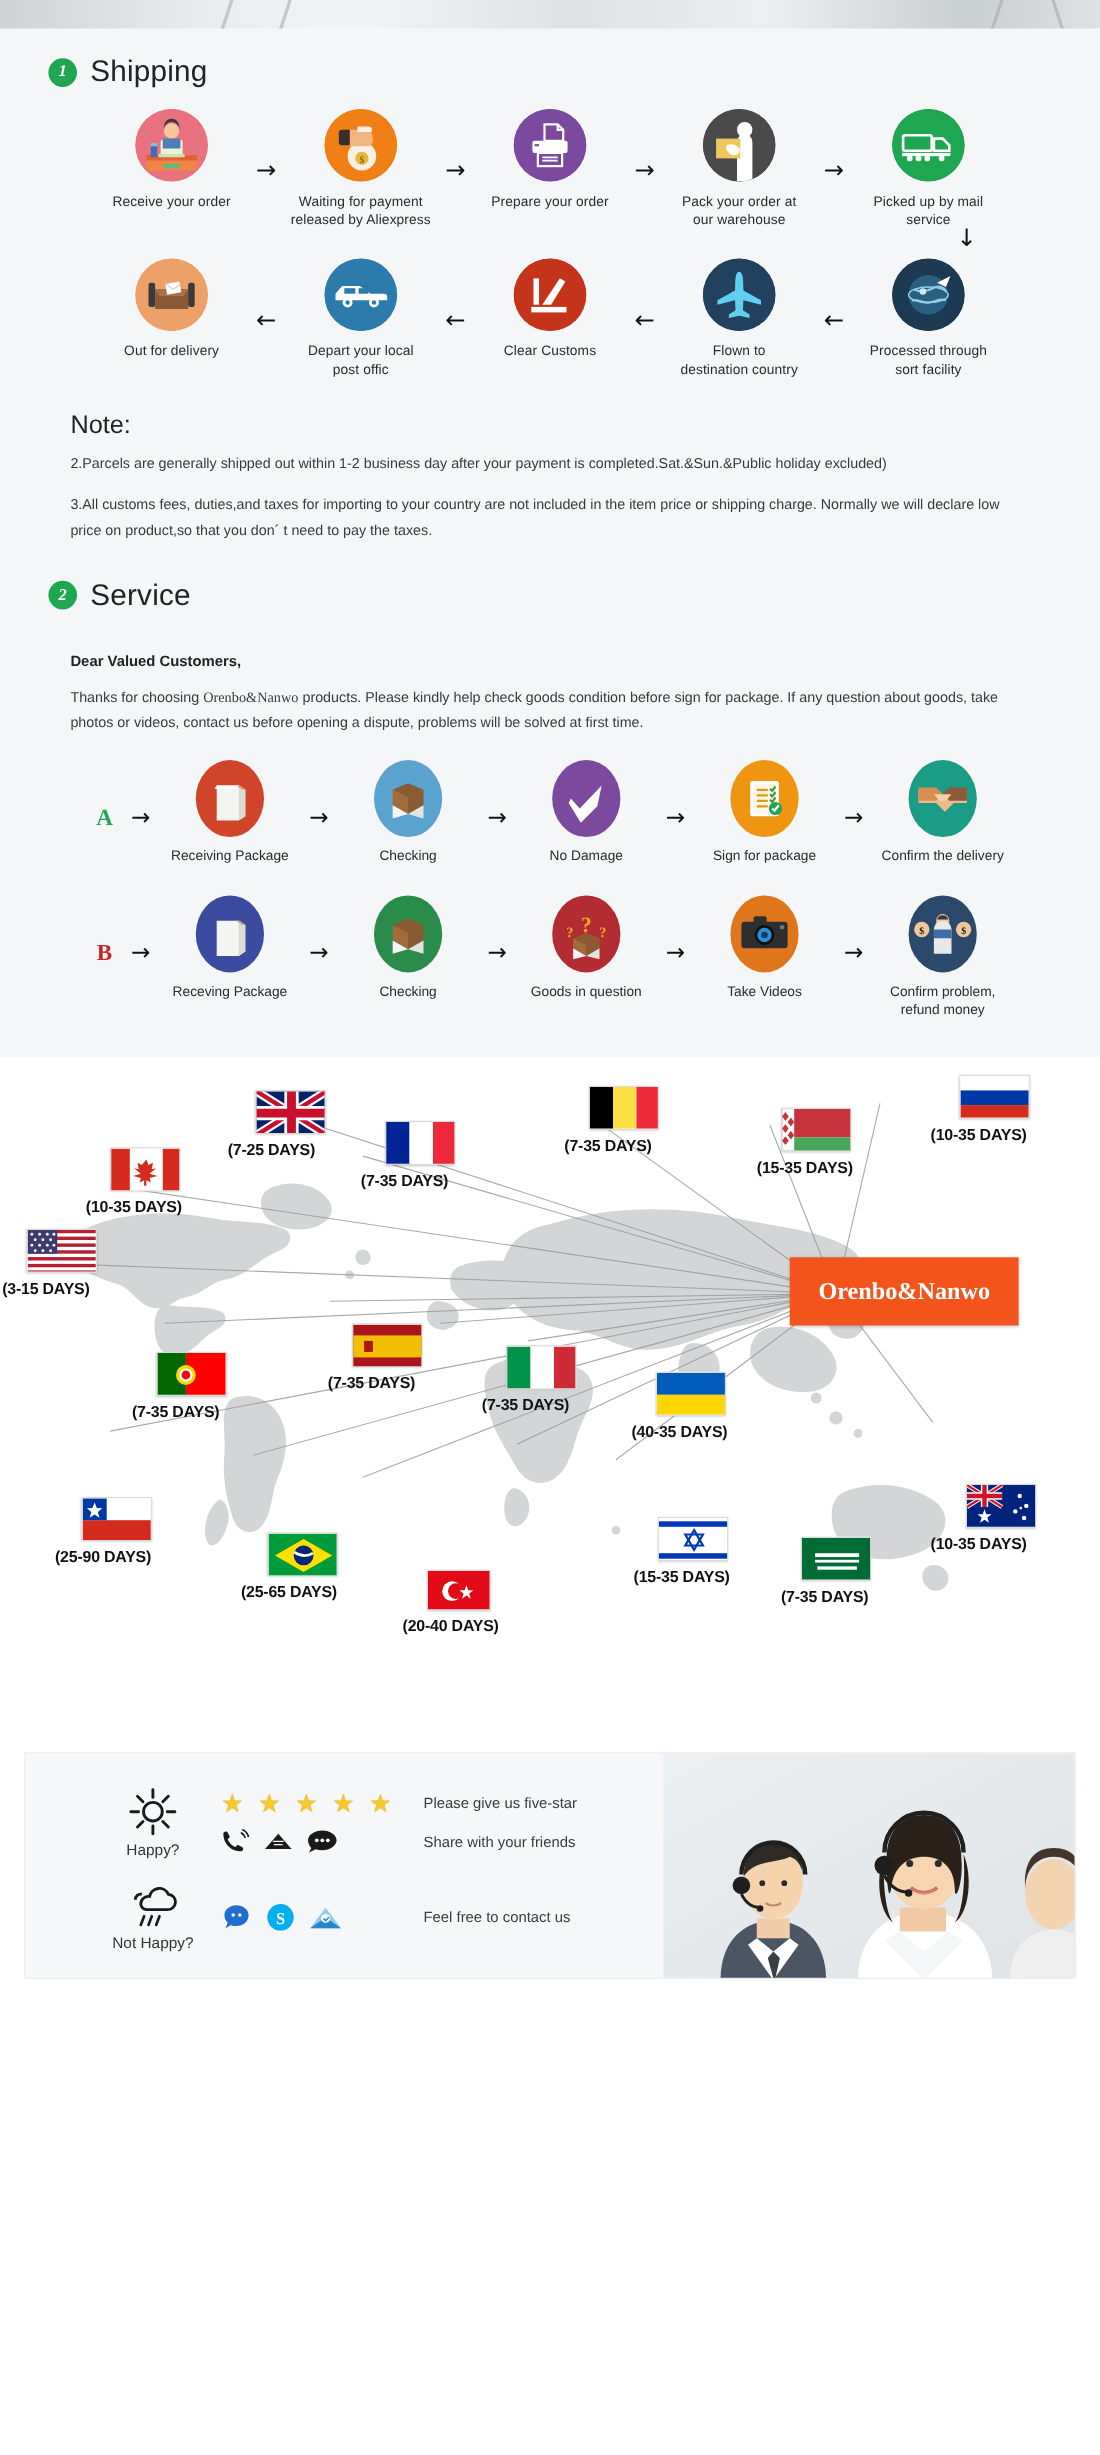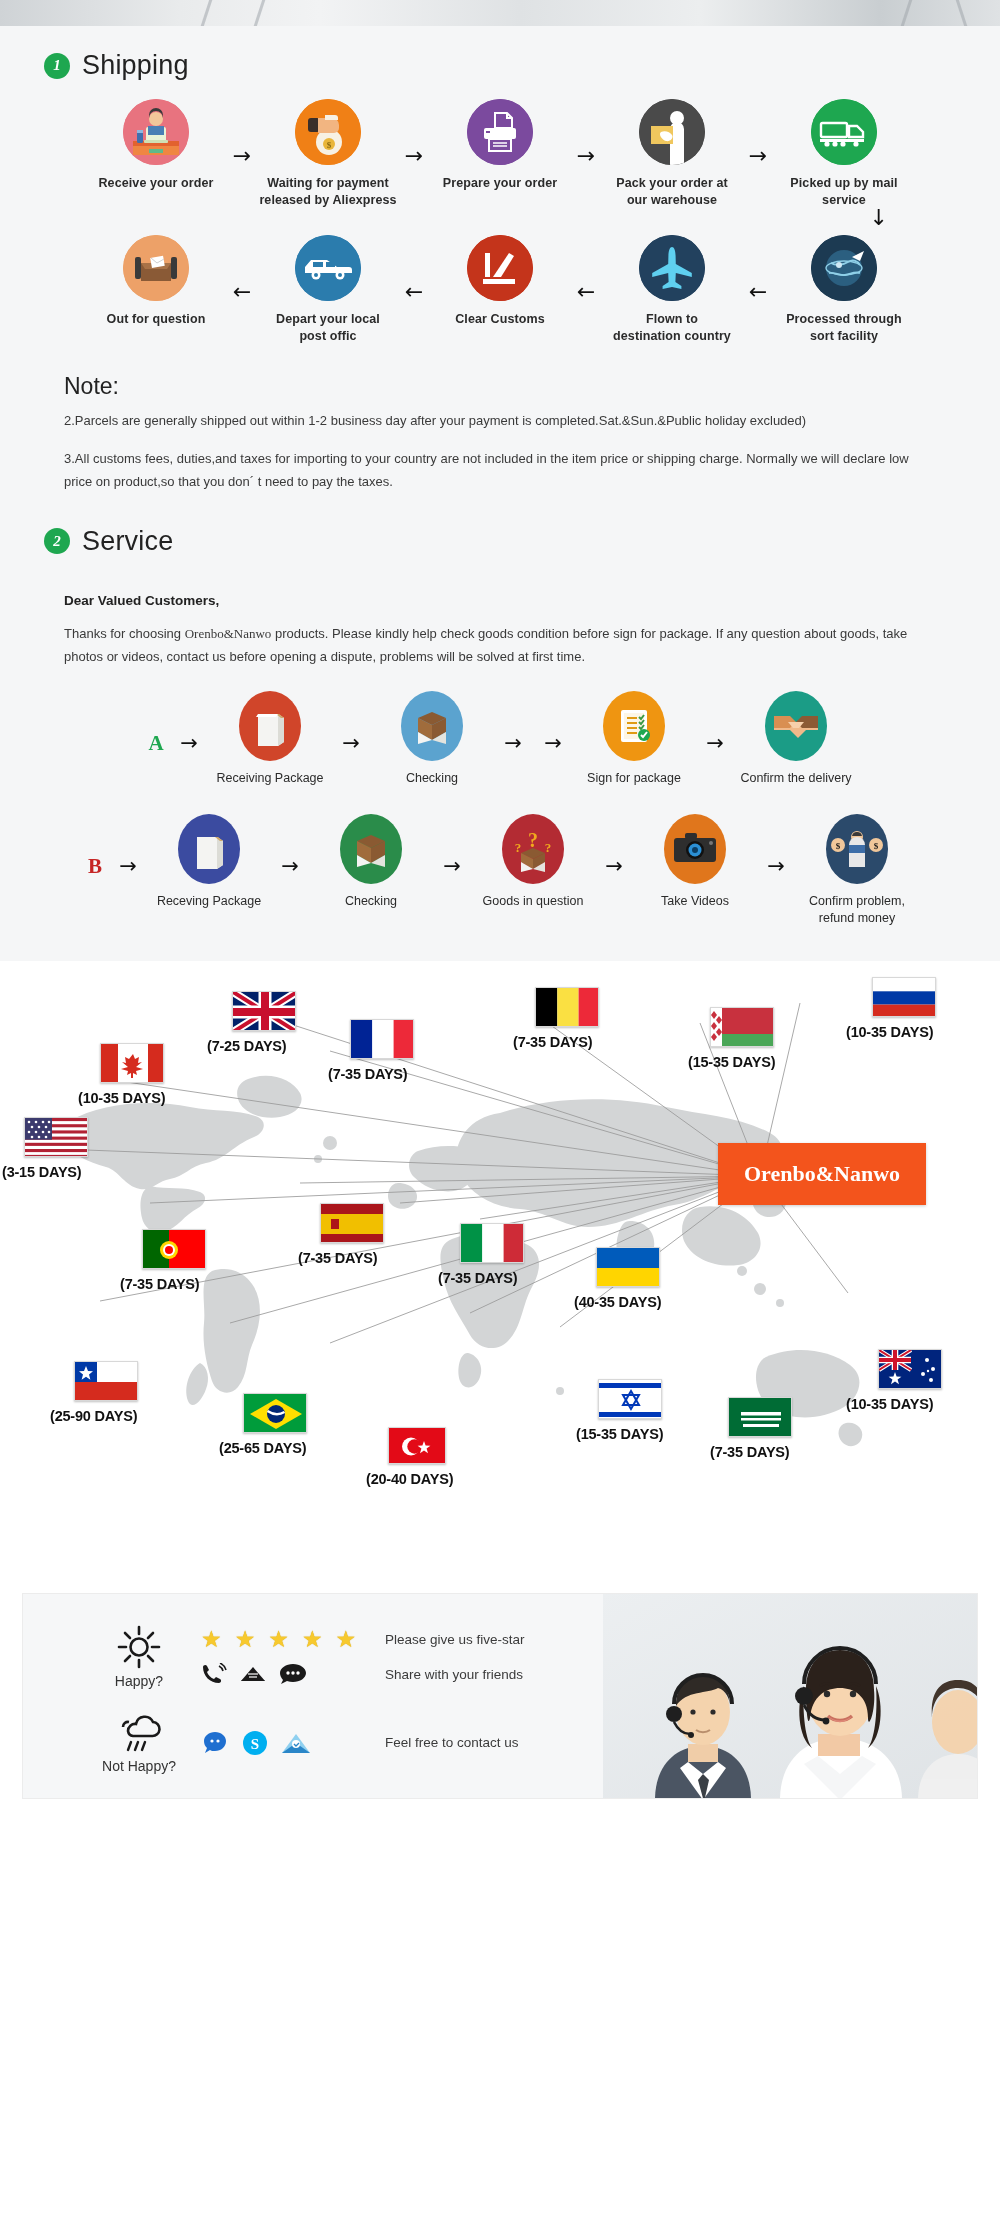--- a/index.html
+++ b/index.html
@@ -52,21 +52,21 @@
     font-size: 22px; color: #111; line-height: 1; margin-top: 46px;
     font-family: "DejaVu Sans", sans-serif;
   }
   .circ {
     width: 66px; height: 66px; border-radius: 50%;
     display: flex; align-items: center; justify-content: center;
     position: relative; overflow: hidden;
   }
   .step-label {
     margin-top: 10px; font-size: 12.5px; color: #2b2b2b;
-    text-align: center; line-height: 1.35; letter-spacing: .1px; font-weight: bold;
+    text-align: center; line-height: 1.35; letter-spacing: .1px;
   }
   .down-arrow {
     text-align: center; font-size: 22px; color: #111;
     margin: 2px 0 0 0; font-family: "DejaVu Sans", sans-serif;
   }
   .row1-wrap { position: relative; }
   .down-holder { position: absolute; right: 112px; top: 118px; }
 
   
   .note-title { font-size: 23px; color: #222; padding: 28px 0 6px 64px; font-weight: 400; }
@@ -328,21 +328,21 @@
           <svg width="66" height="66" viewBox="0 0 66 66">
             <circle cx="33" cy="33" r="33" fill="#eda168"></circle>
             <rect x="12" y="22" width="6" height="22" rx="2" fill="#3a3a3a"></rect>
             <rect x="48" y="22" width="6" height="22" rx="2" fill="#3a3a3a"></rect>
             <path d="M18 28h30v18H18z" fill="#8a5a36"></path>
             <path d="M18 28h30l-4 6H22z" fill="#a87247"></path>
             <rect x="28" y="22" width="13" height="10" fill="#fff" transform="rotate(-10 34 27)"></rect>
             <path d="M28 23l6 5 7-4" stroke="#cfcfcf" stroke-width="1" fill="none"></path>
           </svg>
         </div>
-        <div class="step-label">Out for question</div>
+        <div class="step-label">Out for delivery</div>
       </div>
 
     </div>
 
     <div class="note-title">Note:</div>
     <div class="note-list">
       <div class="note-p">2.Parcels are generally shipped out within 1-2 business day after your payment is completed.Sat.&amp;Sun.&amp;Public holiday excluded)</div>
       <div class="note-p">3.All customs fees, duties,and taxes for importing to your country are not included in the item price or shipping charge. Normally we will declare low price on product,so that you don´ t need to pay the taxes.</div>
     </div>
 
@@ -382,20 +382,28 @@
             <path d="M38 16v14l-14 8V23z" fill="#8a5a32"></path>
             <path d="M10 30l14 8-14 4z" fill="#f4f4f2"></path>
             <path d="M38 30l-14 8 14 4z" fill="#e4e4de"></path>
           </svg>
         </div>
         <div class="ab-label">Checking</div>
       </div>
 
       <div class="ab-arrow">→</div>
 
+      <div class="ab-step">
+        <div class="ell" style="background:#7b4a9e">
+          <svg width="48" height="48" viewBox="0 0 48 48">
+            <path d="M10 24l8 9 20-21-4 19-15 15-11-18z" fill="#fff"></path>
+          </svg>
+        </div>
+        <div class="ab-label">No Damage</div>
+      </div>
 
       <div class="ab-arrow">→</div>
 
       <div class="ab-step">
         <div class="ell" style="background:#ef9511">
           <svg width="48" height="48" viewBox="0 0 48 48">
             <rect x="11" y="8" width="26" height="32" rx="2" fill="#fff"></rect>
             <rect x="14" y="11" width="20" height="26" fill="#fdf6e6"></rect>
             <g stroke="#e09a12" stroke-width="2">
               <line x1="17" y1="16" x2="27" y2="16"></line>

